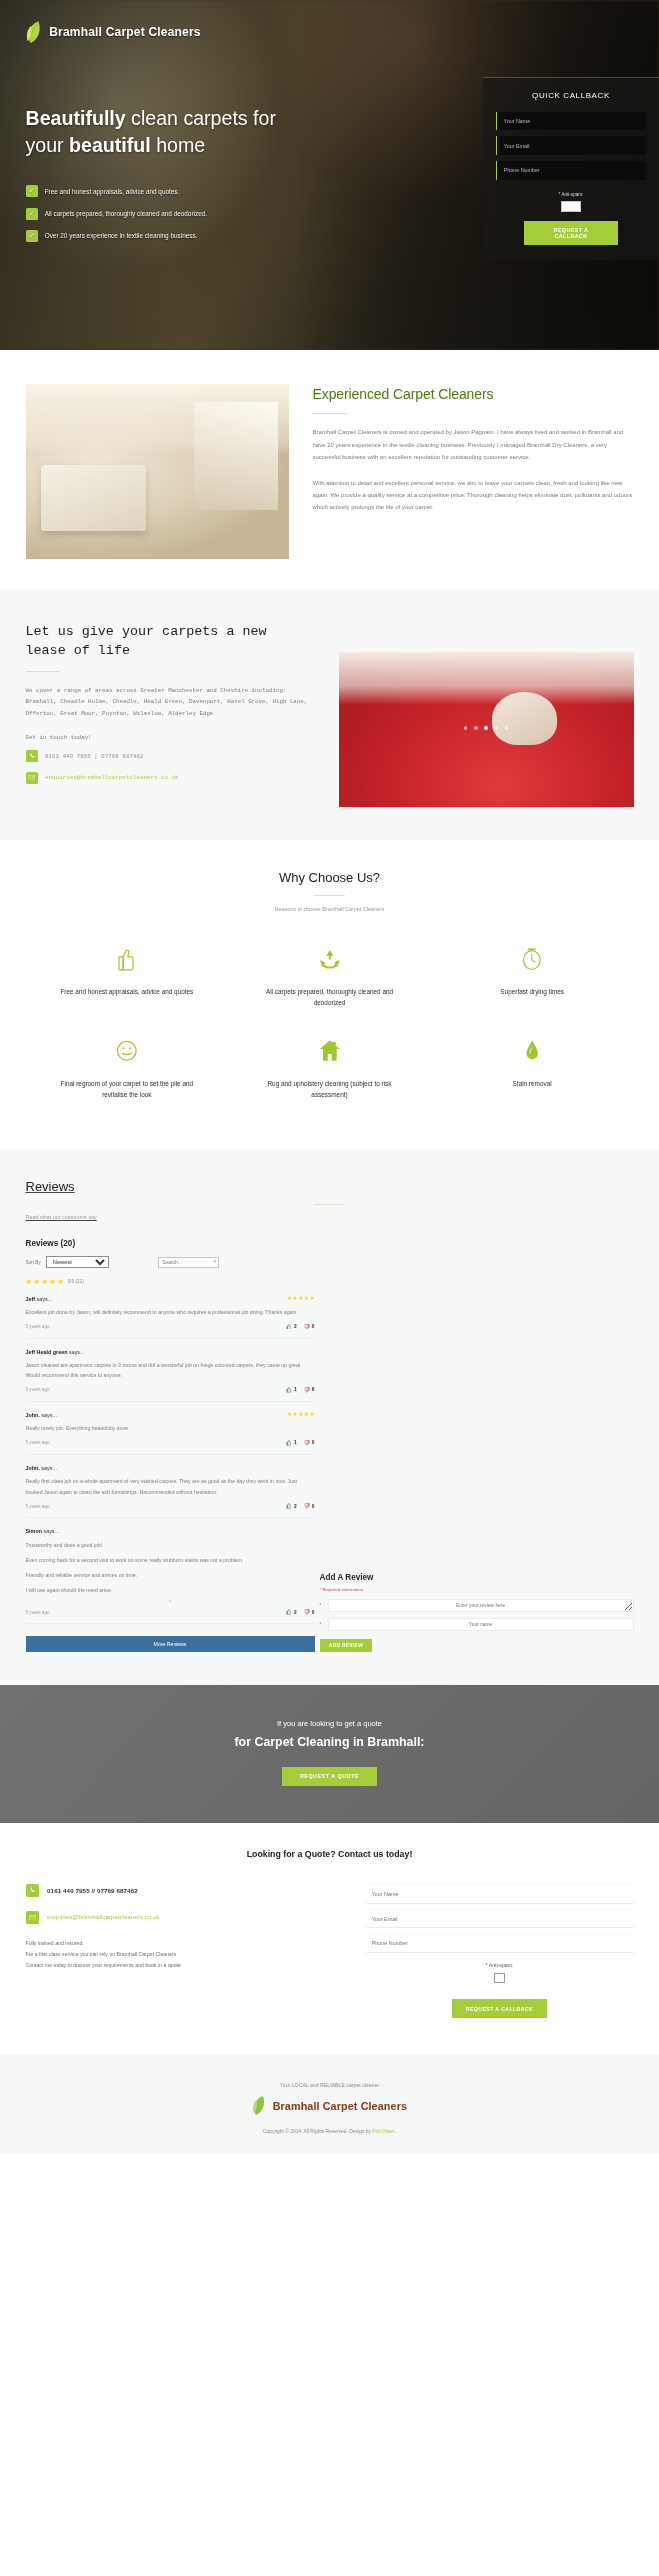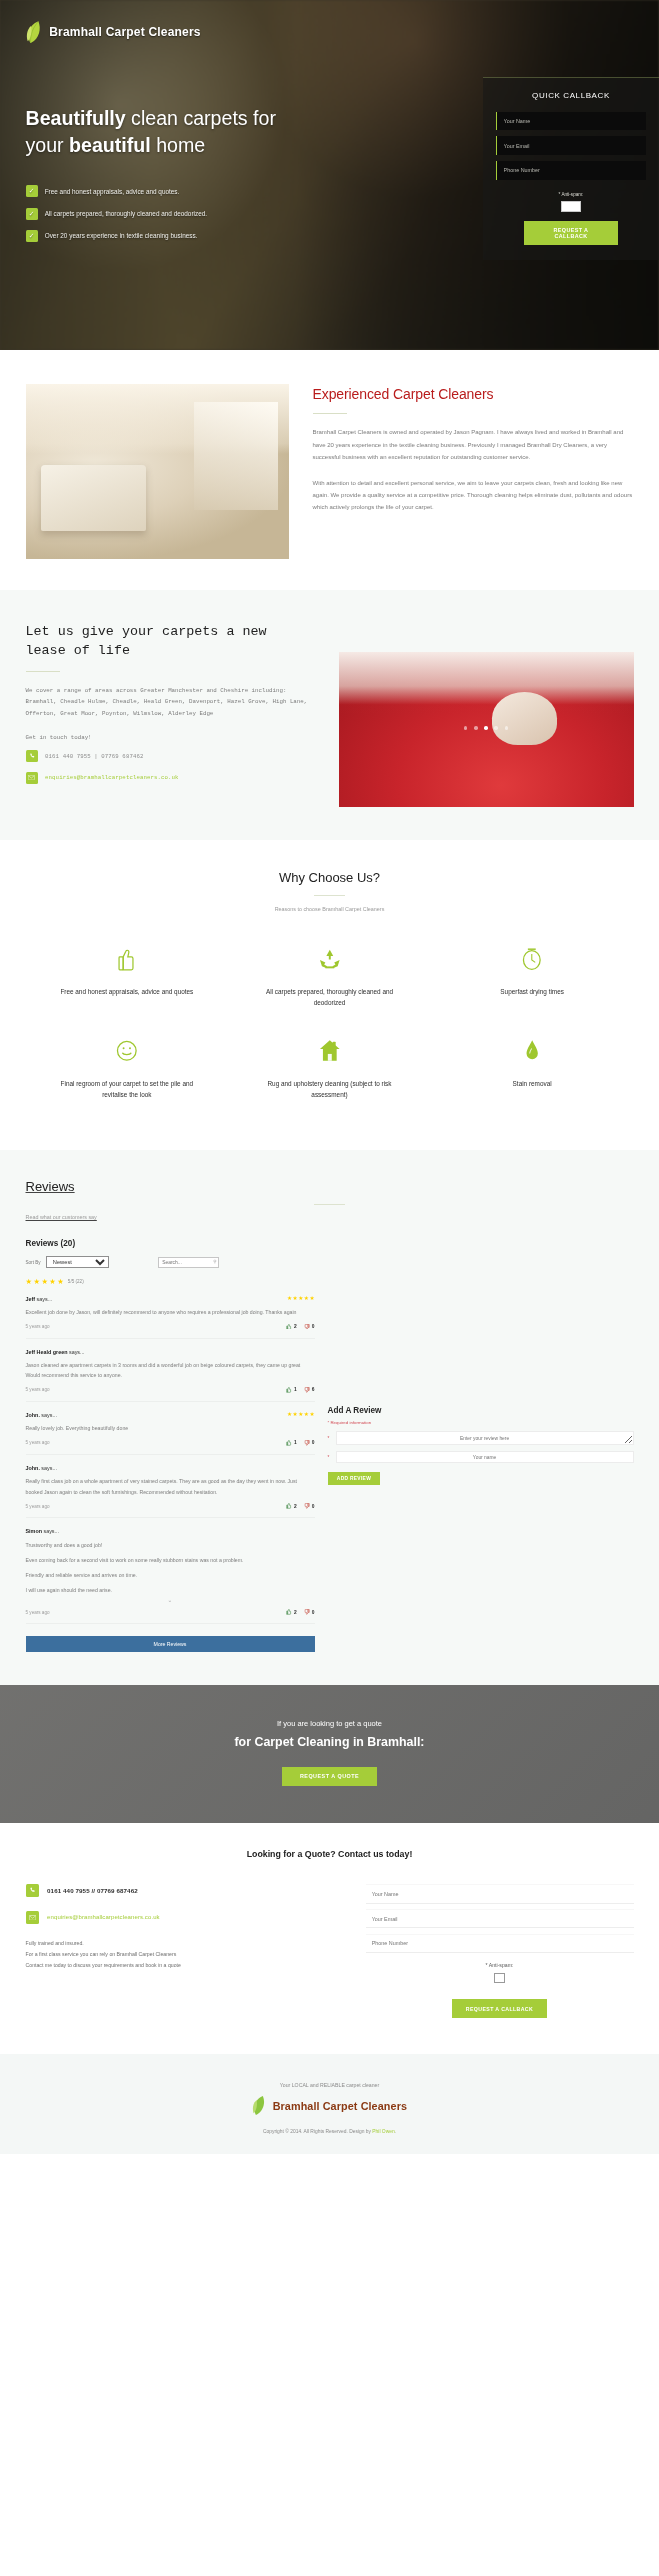--- a/index.html
+++ b/index.html
@@ -185,21 +185,21 @@
   .room-img::after {
     content:"";
     position:absolute;
     right:4%; top:10%; width:32%; height:62%;
     background: linear-gradient(200deg, rgba(255,252,245,0.95), rgba(216,203,178,0.7));
   }
   .about-text { flex: 1; padding-top: 2.1px; }
   .h2 {
     font-size: 14px;
     font-weight: 300;
-    color: #b91c1c;
+    color: #4d7c0f;
     letter-spacing: -0.1px;
   }
   .rule {
     width: 34px; height: 1px;
     background: #d9dfc6;
     margin: 10.8px 0 12.4px;
   }
   .body-copy {
     font-size: 6px;
     line-height: 2.05;
@@ -322,23 +322,23 @@
   
   .reviews-sec {
     background: #f6f9f7;
     padding: 29px 0 33px;
   }
   .reviews-head { text-align: left; text-decoration: underline; }
   .reviews-title { font-size: 13px; font-weight: 300; color: #222; }
   .reviews-sub { font-size: 5.4px; color: #9a9a9a; }
   .reviews-cols {
     display: flex;
-    gap: 13px;
+    gap: 5px;
     margin-top: 18.5px;
-    align-items: center;
+    align-items: flex-end;
   }
   .rev-left { width: 289px; }
   .rev-right { flex: 1; }
   .rev-h3 { font-size: 8.2px; font-weight: bold; color: #272727; }
   .rev-controls {
     display: flex;
     align-items: center;
     gap: 5.2px;
     margin-top: 8.2px;
   }

